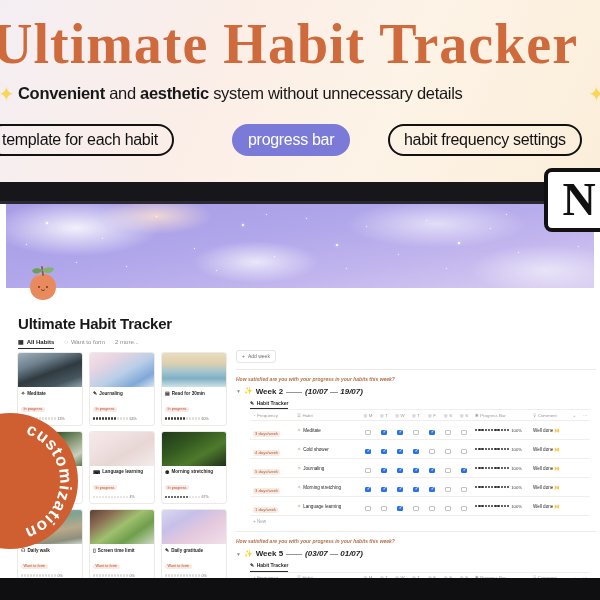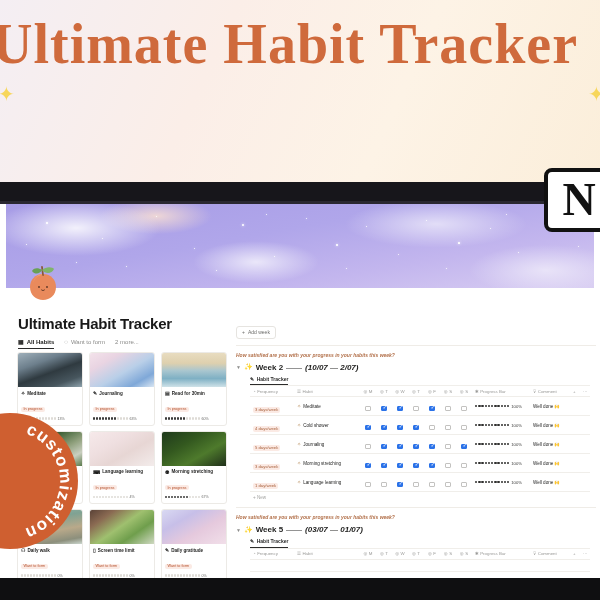--- a/index.html
+++ b/index.html
@@ -135,21 +135,21 @@
   .t-journaling{ background: linear-gradient(150deg,#f3e2ea 0%,#e9d4e2 25%,#b9cfe8 55%,#7fa8d8 80%,#d9e6f3 100%); }
   .t-read { background: linear-gradient(180deg,#e8dcc0 0%,#ded0ae 30%,#a9c6cf 52%,#7fb0c4 75%,#cfe2e8 100%); }
   .t-cold { background: linear-gradient(150deg,#2f4a2a 0%,#3f6136 35%,#8fa07c 60%,#c9cfc0 80%,#5a7a4c 100%); }
   .t-lang { background: linear-gradient(150deg,#f6e9ea 0%,#efdfe0 35%,#e7d6d4 60%,#f3eceb 100%); }
   .t-stretch { background: linear-gradient(150deg,#1f3a1c 0%,#33581f 35%,#4e7a2c 65%,#20301a 100%); }
   .t-walk { background: linear-gradient(170deg,#98b5a8 0%,#7fa293 30%,#b9a98a 60%,#8c8f7c 85%,#ccd7cf 100%); }
   .t-screen { background: linear-gradient(145deg,#5a4237 0%,#8a6a52 22%,#9fc06f 48%,#6f9e4c 70%,#cfd9c2 100%); }
   .t-grat { background: linear-gradient(150deg,#d9d9f2 0%,#c7bfe8 30%,#e5c9dd 60%,#f1dfe9 100%); }
 
   
-  .right { position:absolute; left:236px; top:32px; width:360px; }
+  .right { position:absolute; left:236px; top:56px; width:360px; }
   .addweek {
     display:inline-flex; align-items:center; gap:3px;
     border:1px solid #e6e4e0; border-radius:3px; background:#fff;
     font-size:5px; color:#6d6d6b; padding:2.5px 5px;
   }
   .divider { height:1px; background:#efece7; margin:6px 0 0 0; }
   .question { font-size:5px; color:#b2704a; font-style:italic; font-weight:600; margin-top:6px; }
   .weekhead { display:flex; align-items:center; gap:3px; margin-top:5px; font-size:8px; color:#1f1f1e; }
   .weekhead .tri { font-size:5px; color:#8d8d8b; }
   .weekhead .sp { font-size:7px; }
@@ -197,21 +197,29 @@
 </style>
 </head>
 <body>
 
 <div class="promo">
   <div class="promo-title">Ultimate Habit Tracker</div>
 
   <div class="spark left">✦</div>
   <div class="spark right">✦</div>
 
-
+  <div class="promo-sub">
+    <b>Convenient</b><span class="norm"> and </span><b>aesthetic</b><span class="norm"> system without unnecessary details</span>
+  </div>
+
+  <div class="pill-row">
+    <div class="pill outline" id="pill0">template for each habit</div>
+    <div class="pill filled" id="pill1">progress bar</div>
+    <div class="pill outline" id="pill2">habit frequency settings</div>
+  </div>
 </div>
 
 <div class="notion-logo">
   <span>N</span>
 </div>
 
 <div class="bezel"></div>
 
 <div class="cover" id="cover">
     <div class="star" style="left: 40px; top: 18px; width: 1.6px; height: 1.6px;"></div>
@@ -488,21 +496,21 @@
     </div>
     <div class="divider"></div>
     <div id="weeks">
         <div>
           <div class="question">How satisfied are you with your progress in your habits this week?</div>
           <div class="weekhead">
             <span class="tri">▼</span>
             <span class="sp">✨</span>
             <span class="wname">Week 2</span>
             <span class="wdash">——</span>
-            <span class="wdate">(10/07 — 2/07)</span>
+            <span class="wdate">(10/07 — 19/07)</span>
           </div>
           <div class="dbtab">
             <span>✎</span>
             <span>Habit Tracker</span>
           </div>
           <table class="habit">
             <colgroup>
               <col style="width:44px">
               <col style="width:66px">
               <col style="width:16px">

